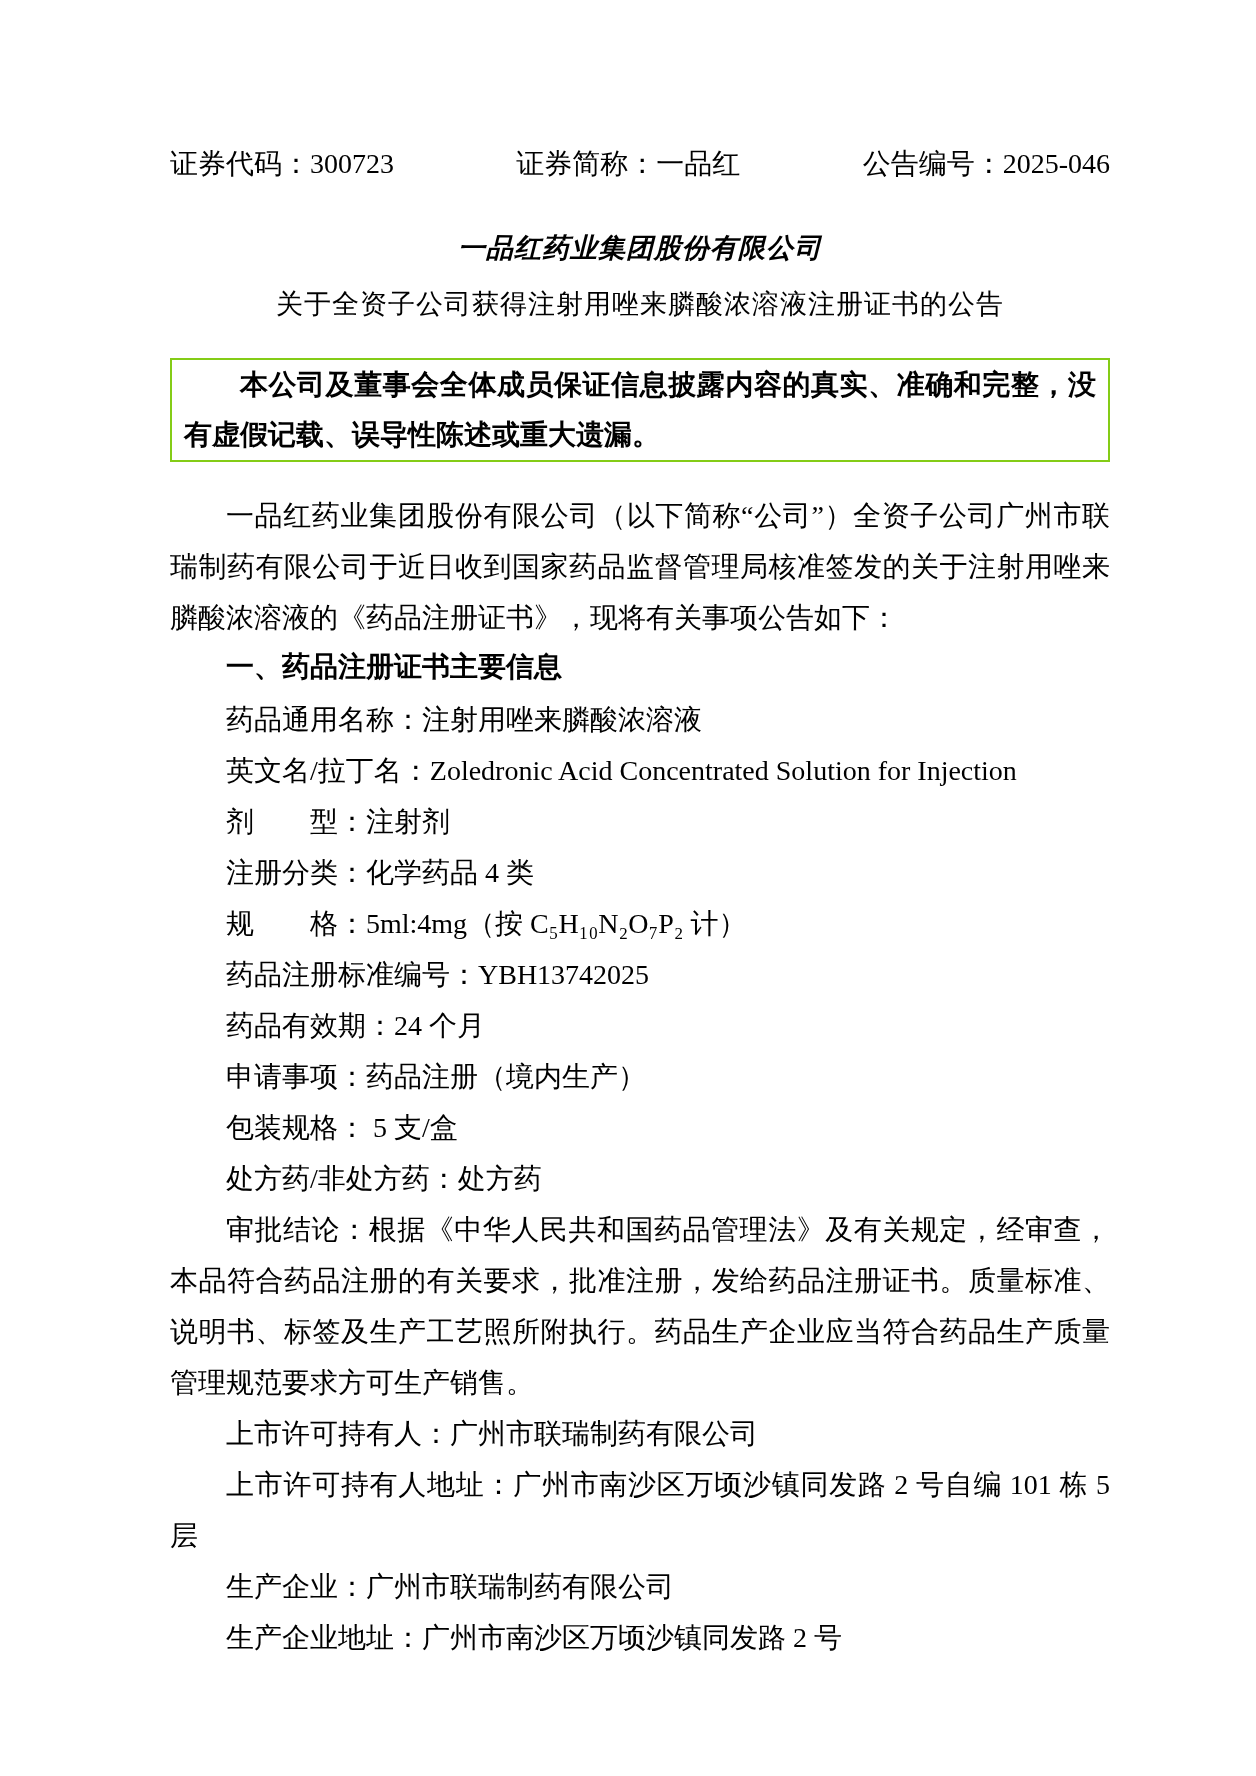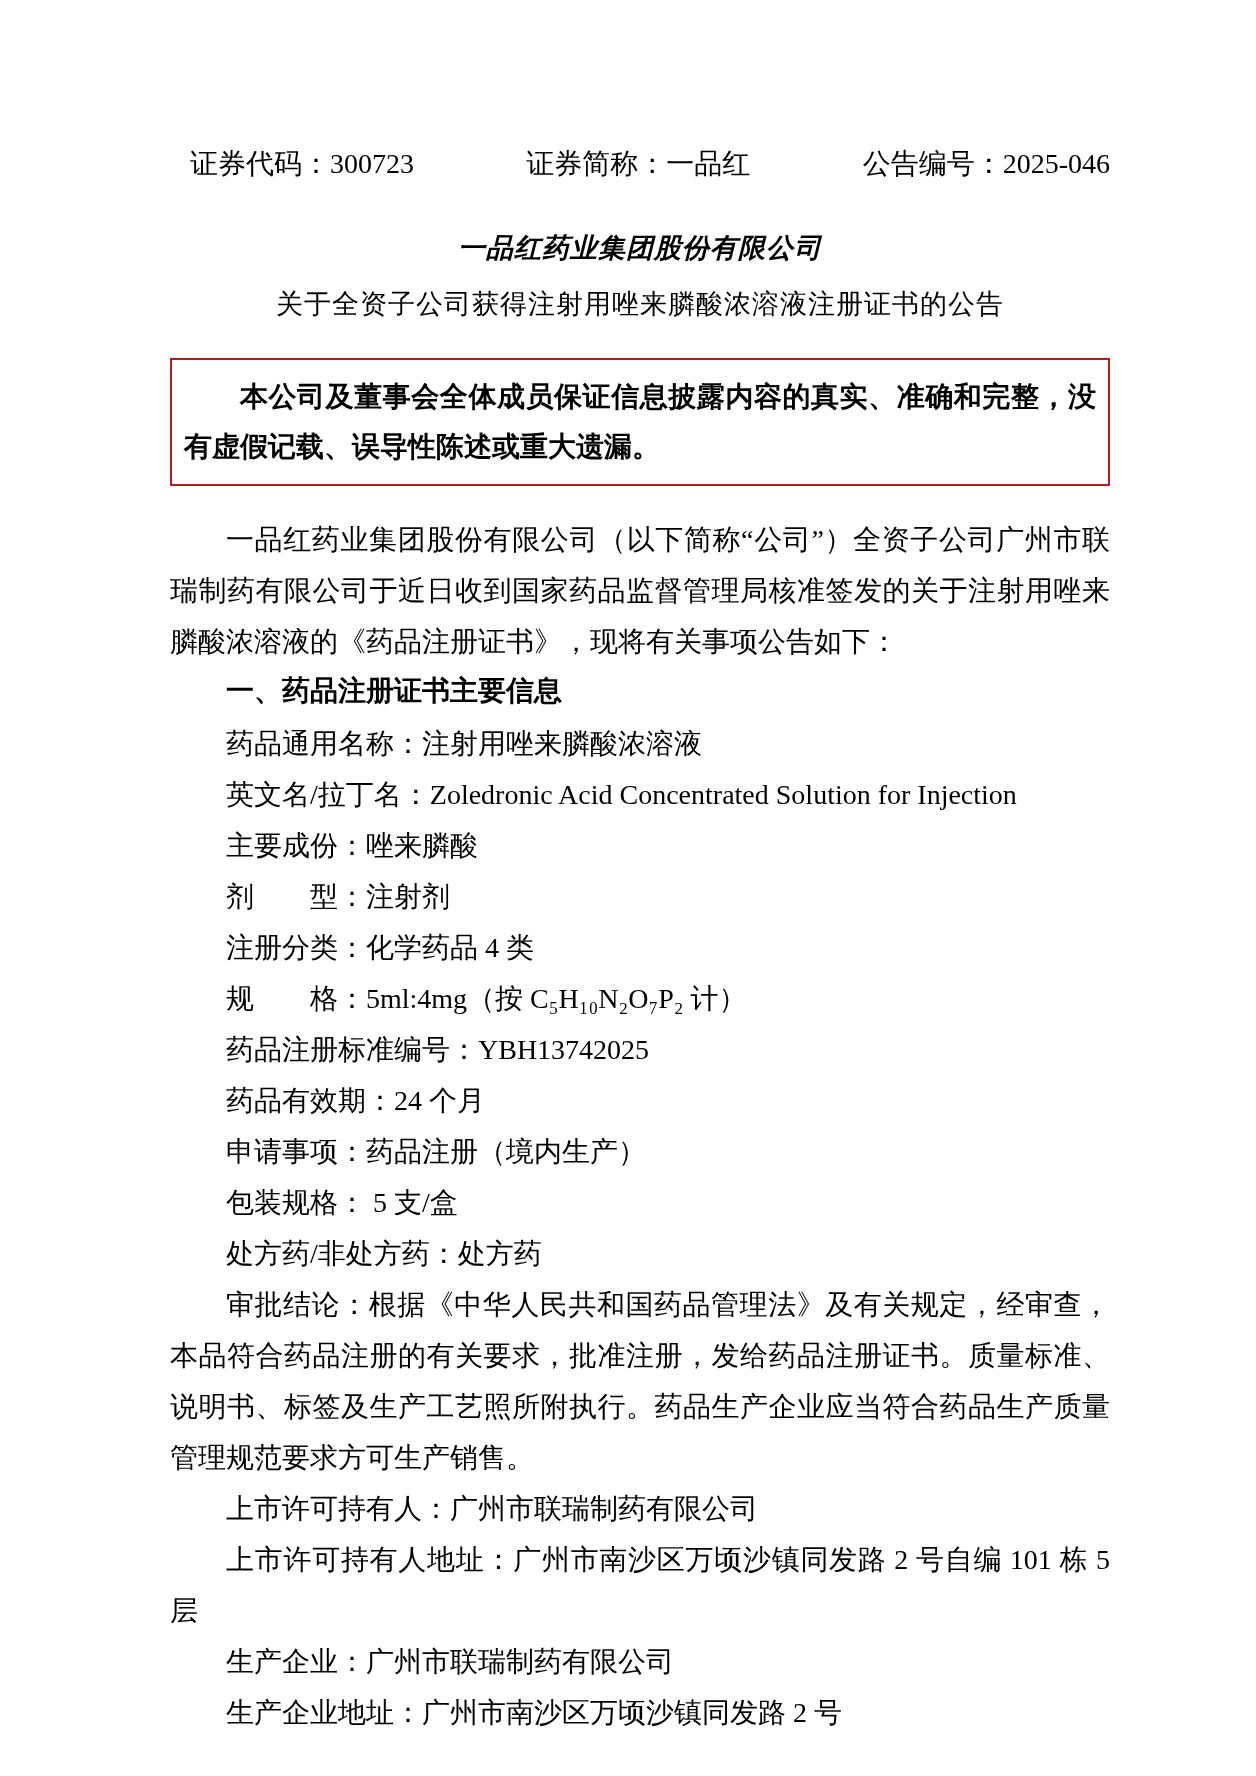--- a/index.html
+++ b/index.html
@@ -18,43 +18,42 @@
     padding: 148px 146px 0 170px;
     overflow: hidden;
   }
   .header-row {
     display: flex;
     justify-content: space-between;
     align-items: flex-start;
     font-size: 28px;
     line-height: 32px;
     white-space: nowrap;
-    margin-left: 20px;
   }
   .doc-title {
     font-size: 27px;
     font-weight: bold;
     text-align: center;
     line-height: 36px;
     margin: 50px 0 0 0;
     letter-spacing: 1px;
     font-style: italic;
   }
   .doc-subtitle {
     font-size: 27px;
     font-weight: normal;
     text-align: center;
     line-height: 36px;
     margin: 20px 0 0 0;
     letter-spacing: 1px;
   }
   .disclaimer-box {
-    border: 2px solid #b91c1c;
+    border: 2px solid #84cc16;
     margin-top: 36px;
-    padding: 12px 12px;
+    padding: 0 12px;
   }
   .disclaimer-box p {
     margin: 0;
     font-size: 28px;
     font-weight: bold;
     line-height: 50px;
     text-indent: 2em;
     text-align: justify;
   }
   .body-text {
@@ -94,21 +93,20 @@
   </div>
 
   <p class="body-text indent intro">一品红药业集团股份有限公司（以下简称“公司”）全资子公司广州市联瑞制药有限公司于近日收到国家药品监督管理局核准签发的关于注射用唑来膦酸浓溶液的《药品注册证书》，现将有关事项公告如下：</p>
 
   <h3 class="section-heading">一、药品注册证书主要信息</h3>
 
   <p class="body-text indent"><span>药品通用名称：</span><span>注射用唑来膦酸浓溶液</span></p>
 
   <p class="body-text indent"><span>英文名/拉丁名：</span><span>Zoledronic Acid Concentrated Solution for Injection</span></p>
 
-  <p class="body-text indent"><span>主要成份：</span><span>唑来膦酸</span></p>
 
   <p class="body-text indent"><span>剂　　型：</span><span>注射剂</span></p>
 
   <p class="body-text indent"><span>注册分类：</span><span>化学药品 4 类</span></p>
 
   <p class="body-text indent"><span>规　　格：</span><span>5ml:4mg（按 C₅H₁₀N₂O₇P₂ 计）</span></p>
 
   <p class="body-text indent"><span>药品注册标准编号：</span><span>YBH13742025</span></p>
 
   <p class="body-text indent"><span>药品有效期：</span><span>24 个月</span></p>

